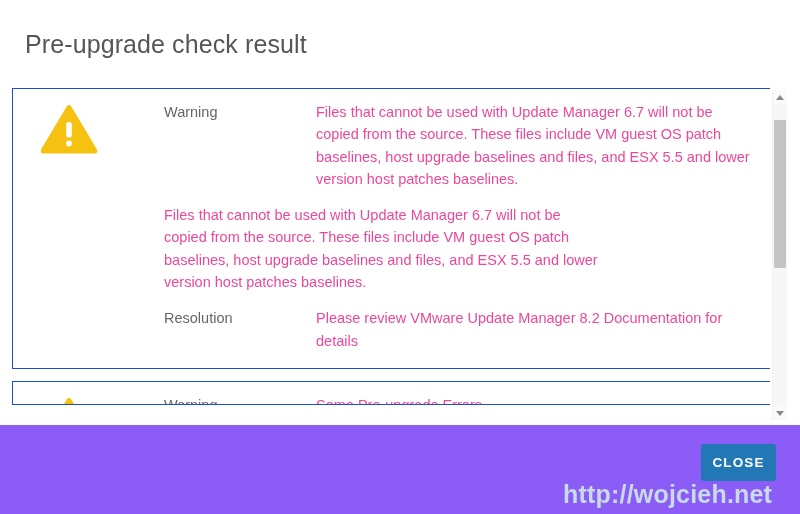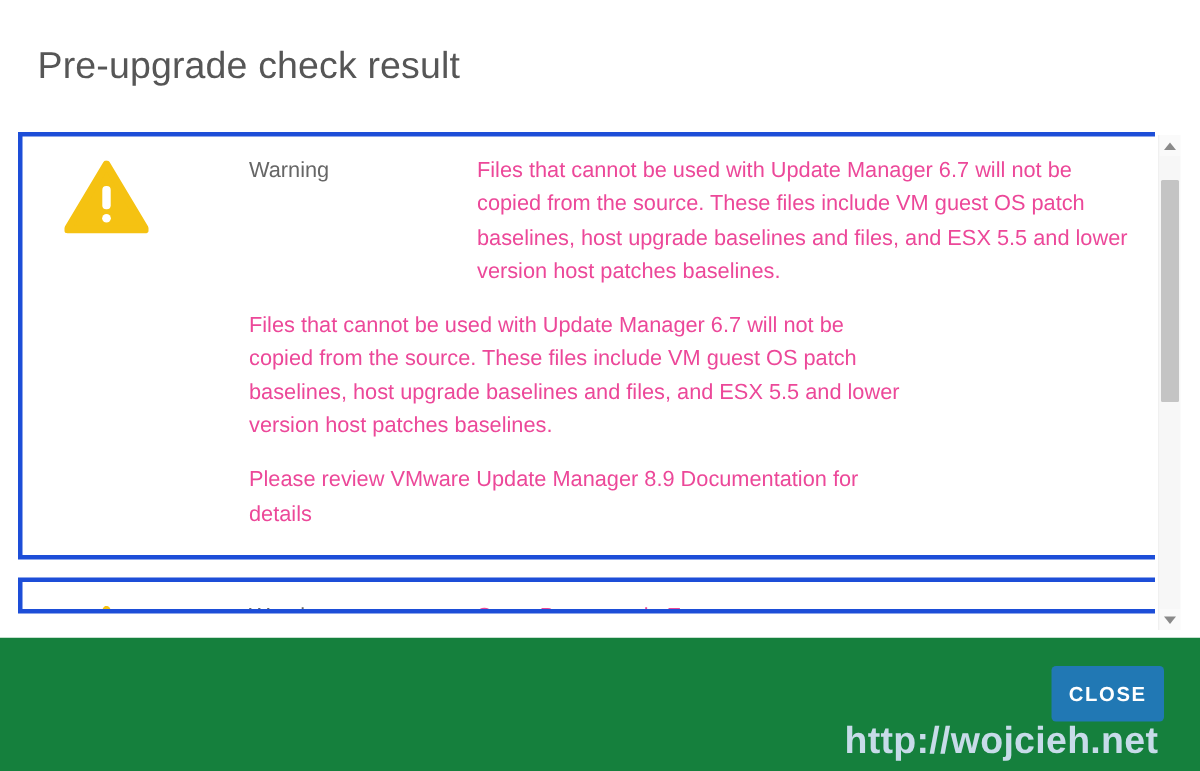--- a/index.html
+++ b/index.html
@@ -55,21 +55,21 @@
   .scroll-viewport {
     position: absolute;
     left: 12px;
     top: 0;
     width: 758px;
     height: 337px;
     overflow: hidden;
   }
 
   .result-card {
-    border: 3px solid #1d4ed8;
+    border: 1px solid #1d4ed8;
     background: #ffffff;
     box-sizing: border-box;
     width: 774px;
     margin-bottom: 12px;
     position: relative;
   }
   .card-inner {
     display: flex;
     padding: 12px 0 16px 0;
   }
@@ -164,21 +164,21 @@
     width: 12px;
     height: 148px;
     background: #c4c4c4;
     border-radius: 1px;
   }
 
   
   .dialog-footer {
     flex: 0 0 89px;
     height: 89px;
-    background: #15803d;
+    background: #8b5cf6;
     display: flex;
     align-items: flex-start;
     justify-content: flex-end;
     padding: 19px 24px 0 0;
     box-sizing: border-box;
   }
   .close-button {
     background: #2178b4;
     color: #ffffff;
     border: none;
@@ -236,21 +236,22 @@
             <div class="kv-row">
               <div class="kv-label">Warning</div>
               <div class="kv-value">Files that cannot be used with Update Manager 6.7 will not be copied from the source. These files include VM guest OS patch baselines, host upgrade baselines and files, and ESX 5.5 and lower version host patches baselines.</div>
             </div>
 
             <div class="kv-row">
               <div class="kv-value">Files that cannot be used with Update Manager 6.7 will not be copied from the source. These files include VM guest OS patch baselines, host upgrade baselines and files, and ESX 5.5 and lower version host patches baselines.</div>
             </div>
 
             <div class="kv-row">
-              <div class="kv-value">Please review VMware Update Manager 8.9 Documentation for details</div>
+              <div class="kv-label">Resolution</div>
+              <div class="kv-value">Please review VMware Update Manager 8.2 Documentation for details</div>
             </div>
 
           </div>
         </div>
       </div>
 
       <div class="result-card clipped">
         <div class="card-inner">
           <div class="icon-cell">
             <svg class="warn-icon" viewBox="0 0 56 50">

